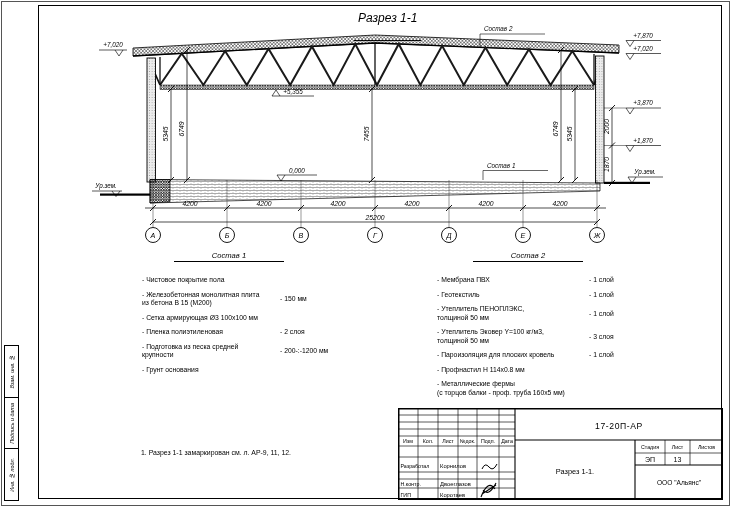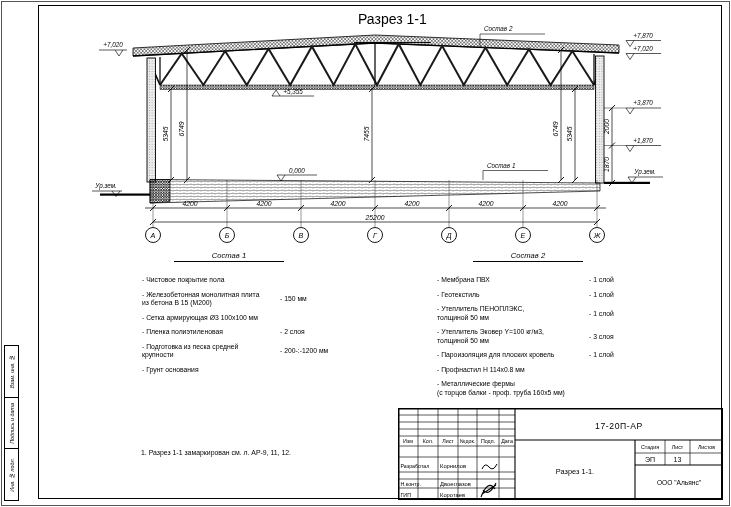--- a/index.html
+++ b/index.html
@@ -1,21 +1,21 @@
 <!DOCTYPE html>
 <html><head>
 <meta charset="utf-8">
 <style>
   html,body{margin:0;padding:0;background:#fff;}
   body{width:731px;height:507px;position:relative;overflow:hidden;
        font-family:"Liberation Sans",sans-serif;color:#000;}
   .outer-border{position:absolute;inset:1px;border:1px solid #555;}
   .frame{position:absolute;left:38px;top:5px;width:684px;height:494px;
          border:1.4px solid #000;box-sizing:border-box;}
-  .page-title{position:absolute;left:354px;top:11px;font-size:14px;
+  .page-title{position:absolute;left:354px;top:11px;font-size:12px;font-style:italic;
               border-bottom:0.9px solid #000;padding:0 4px 15px;white-space:nowrap;}
   svg{position:absolute;}
   .drawing{left:0;top:0;}
   .titleblock{left:398px;top:408px;}
   .dtext{font-family:"Liberation Sans",sans-serif;font-style:italic;fill:#000;}
   .s60{font-size:6.3px;} .s68{font-size:6.8px;}
   .tb{font-family:"Liberation Sans",sans-serif;fill:#000;}
   .tb-s{font-size:5.3px;} .tb-m{font-size:5.8px;} .tb-v{font-size:7px;}
   .tb-doc{font-size:8.6px;letter-spacing:0.6px;} .tb-title{font-size:7.4px;}
   .sostav{position:absolute;top:251px;font-size:6.8px;line-height:1.25;}

